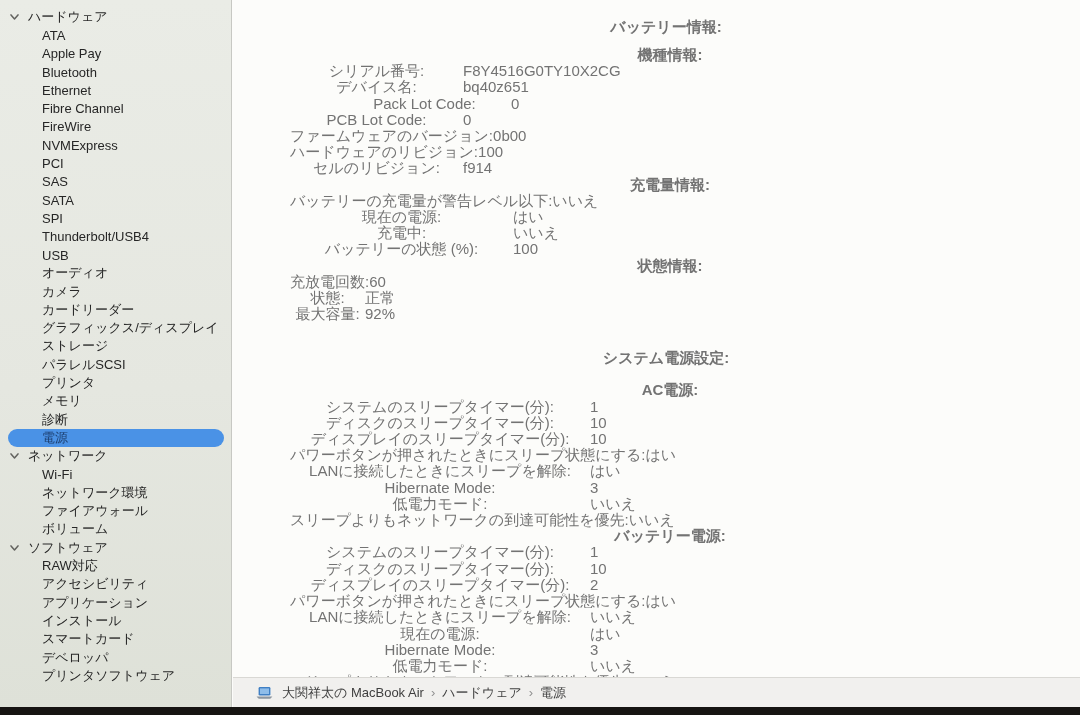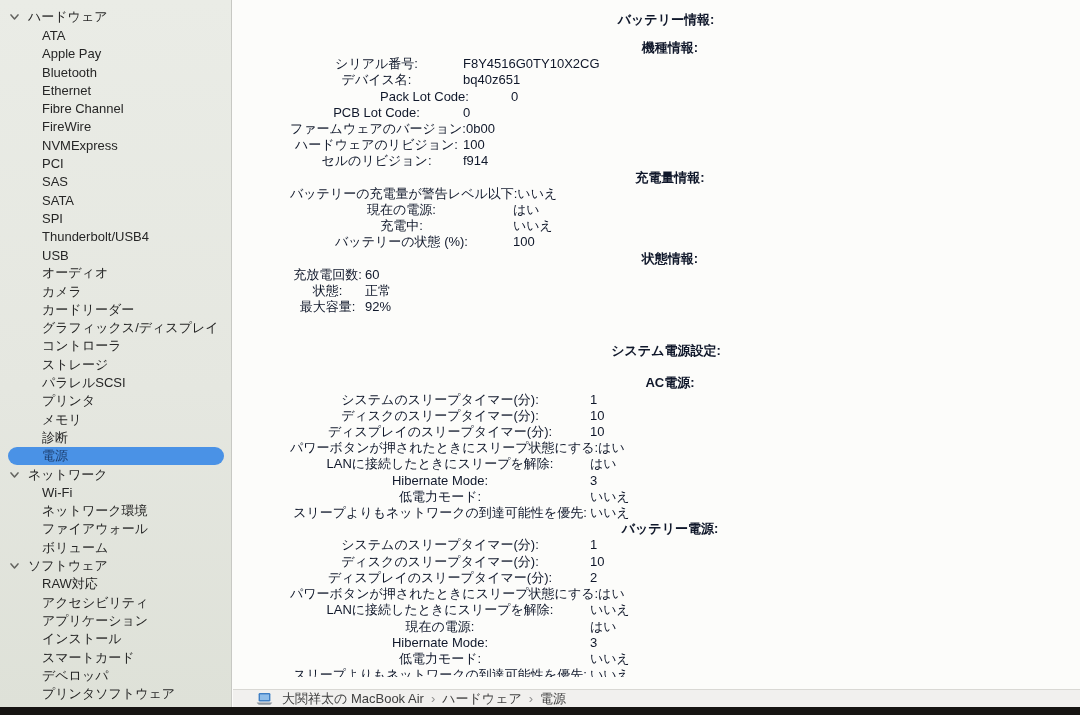--- a/index.html
+++ b/index.html
@@ -26,32 +26,32 @@
   .chev{ position:absolute; left:9px; top:50%; transform:translateY(-50%); }
   .side-row.selected::before{
     content:""; position:absolute; left:8px; right:7px; top:0; bottom:0;
     background:var(--selection-blue,#4a92e6); border-radius:10px;
   }
   .side-row.selected .side-label{ position:relative; color:var(--selection-text,#1c3e6e); }
   
   .content{
     position:absolute; left:233px; top:0; right:0; bottom:38px;
     background:var(--content-bg,#fcfcfa);
-    padding:12px 10px 0 29px;
-    font-size:13px; color:#0f172a; overflow:hidden;
+    padding:19px 10px 0 29px;
+    font-size:15px; color:#737373; overflow:hidden;
   }
   .block-title{ font-weight:700; line-height:16px; margin-bottom:12px; white-space:nowrap; }
   .block-title.second{ margin-top:28px; margin-bottom:16px; }
   .sec-header{ font-weight:600; line-height:16.2px; padding-left:8px; white-space:nowrap; }
   .info-row{ display:flex; line-height:16.2px; padding-left:28px; }
   .info-row .lab{ white-space:nowrap; }
   .info-row .val{ white-space:nowrap; }
   
   .statusbar{
-    position:absolute; left:233px; right:0; bottom:8px; height:18px;
+    position:absolute; left:233px; right:0; bottom:8px; height:30px;
     background:var(--statusbar-bg,#f1f0ee);
     border-top:1px solid #d9d8d4;
     display:flex; align-items:center; padding-left:23px;
     font-size:13px; color:#3e3e3e;
   }
   .laptop-icon{ margin-right:9px; flex:0 0 auto; }
   .crumbs{ display:flex; align-items:center; gap:7px; }
   .crumb{ white-space:nowrap; }
   .sep{ color:#909090; font-size:13px; }
   
@@ -115,23 +115,20 @@
         <span class="side-label">オーディオ</span>
       </div>
       <div class="side-row item">
         <span class="side-label">カメラ</span>
       </div>
       <div class="side-row item">
         <span class="side-label">カードリーダー</span>
       </div>
       <div class="side-row item">
         <span class="side-label">グラフィックス/ディスプレイ</span>
-      </div>
-      <div class="side-row item">
-        <span class="side-label">コントローラ</span>
       </div>
       <div class="side-row item">
         <span class="side-label">ストレージ</span>
       </div>
       <div class="side-row item">
         <span class="side-label">パラレルSCSI</span>
       </div>
       <div class="side-row item">
         <span class="side-label">プリンタ</span>
       </div>

